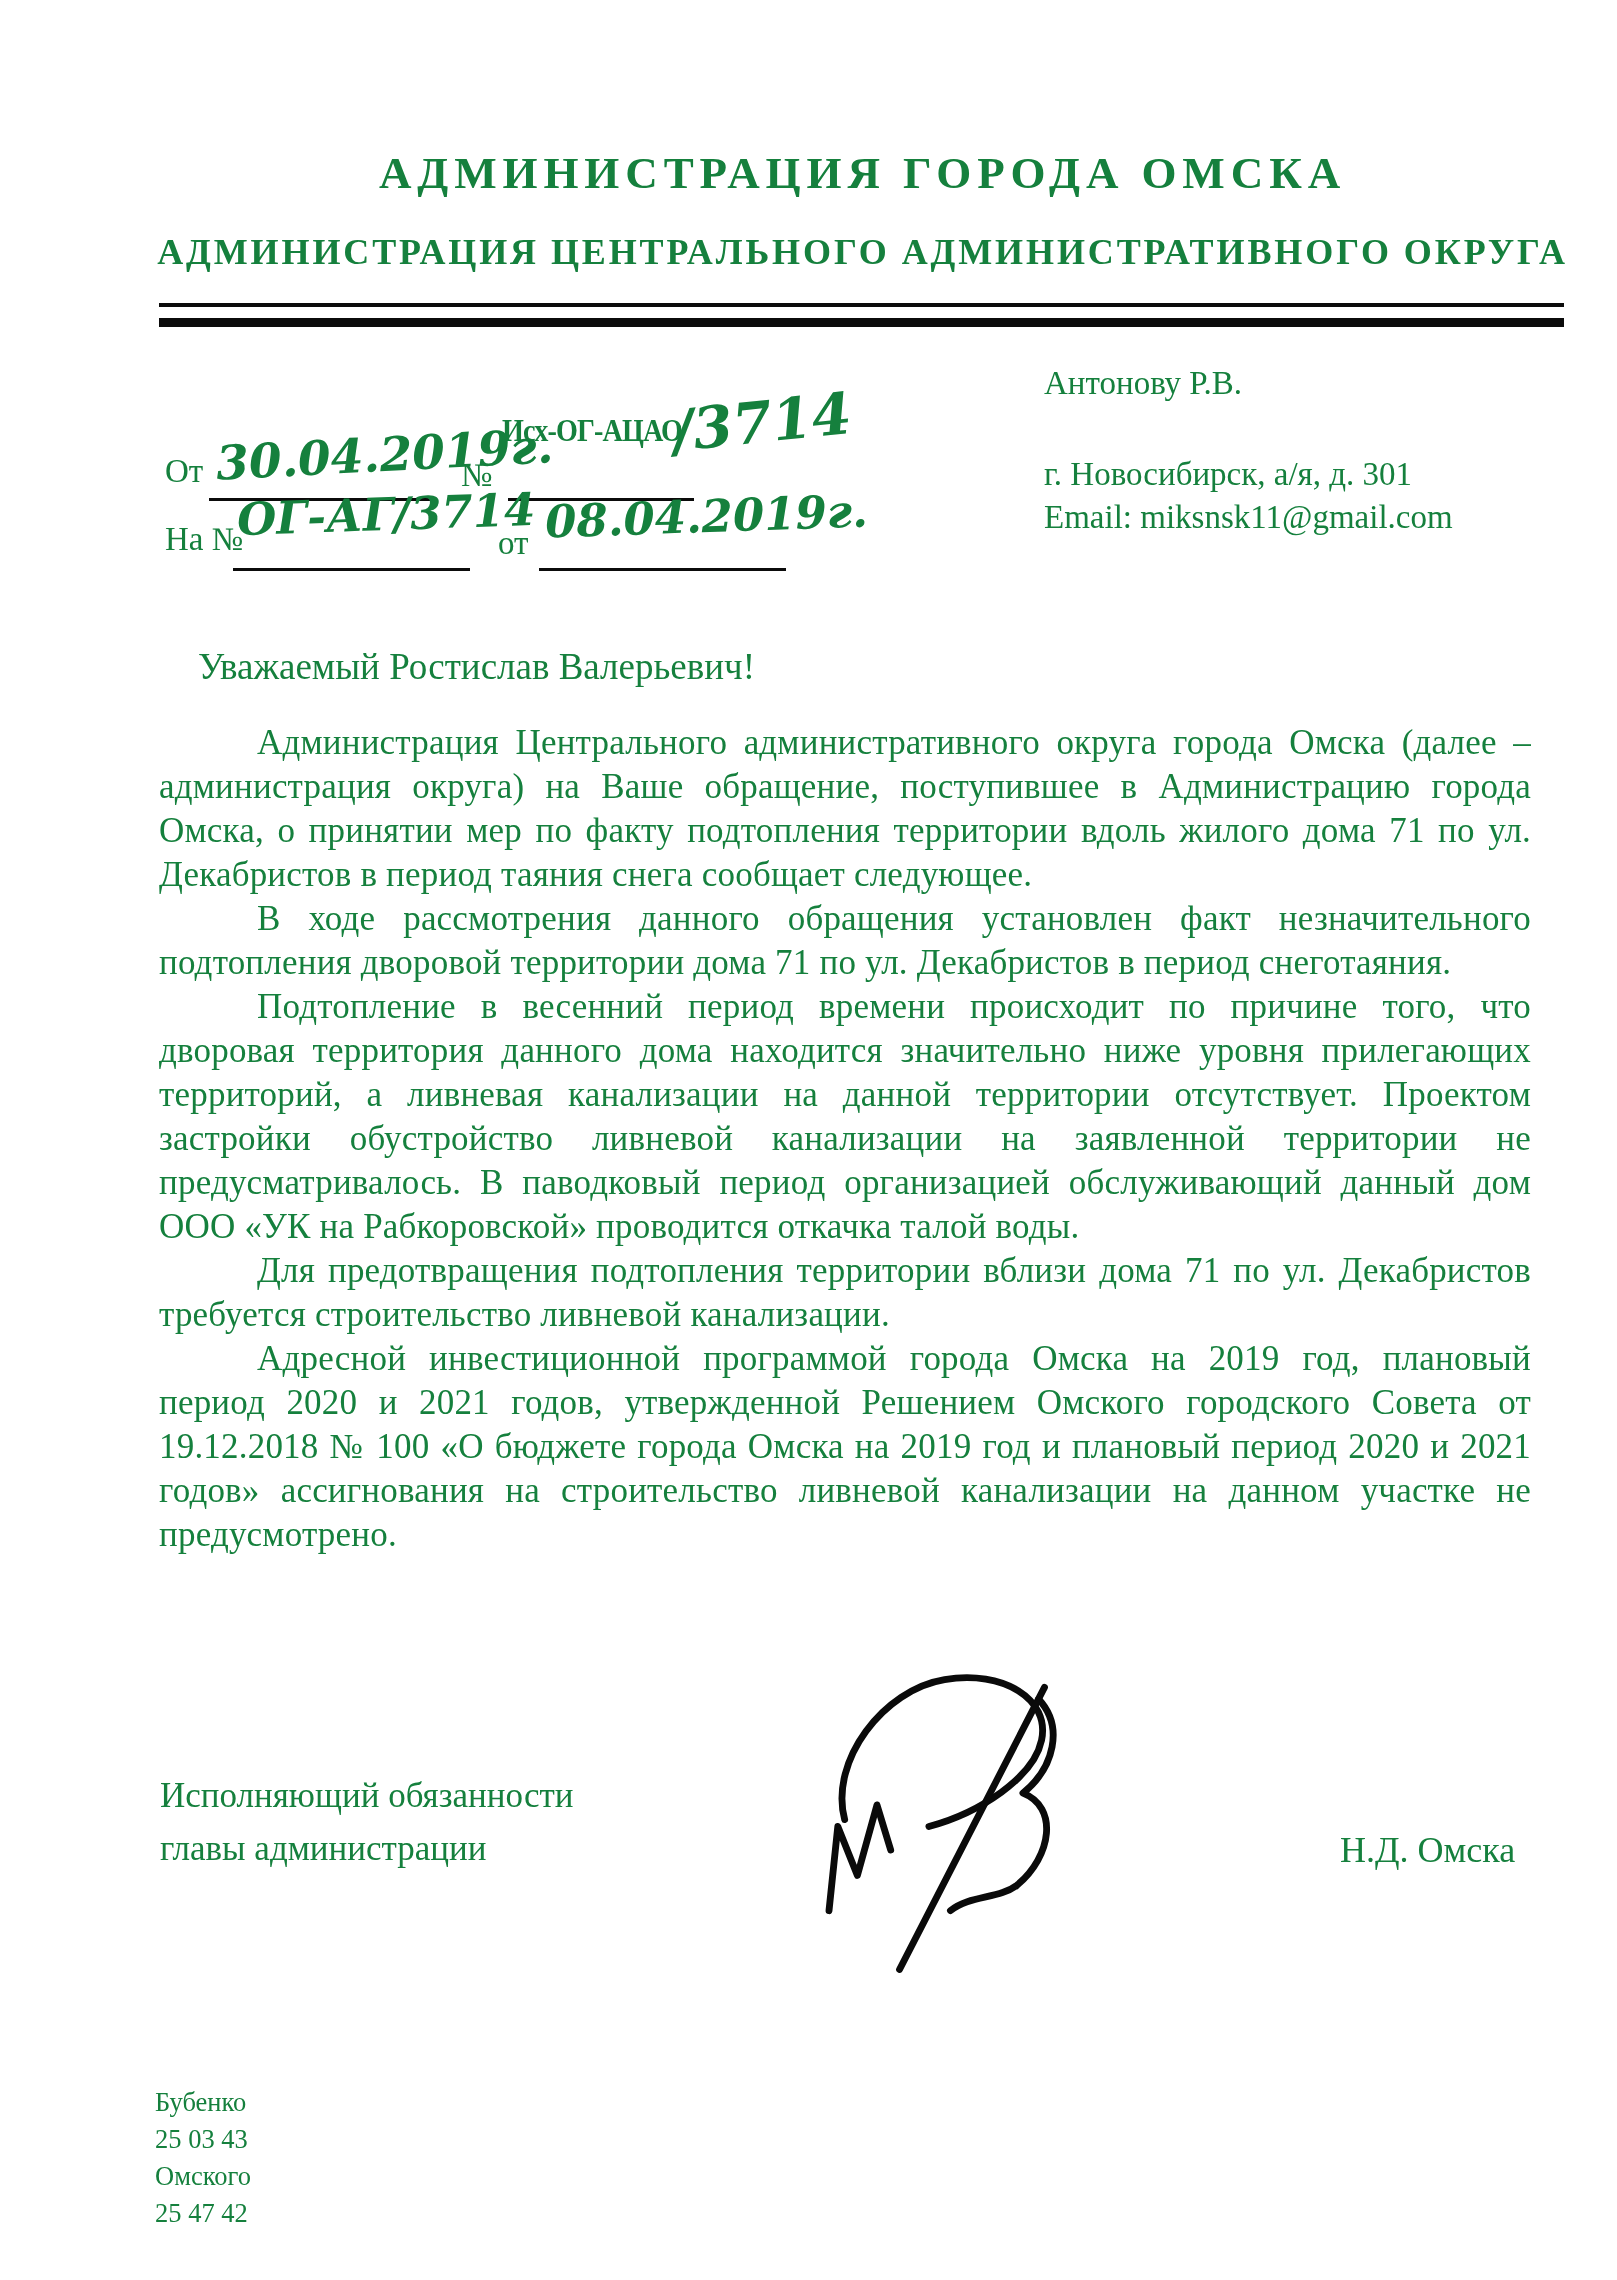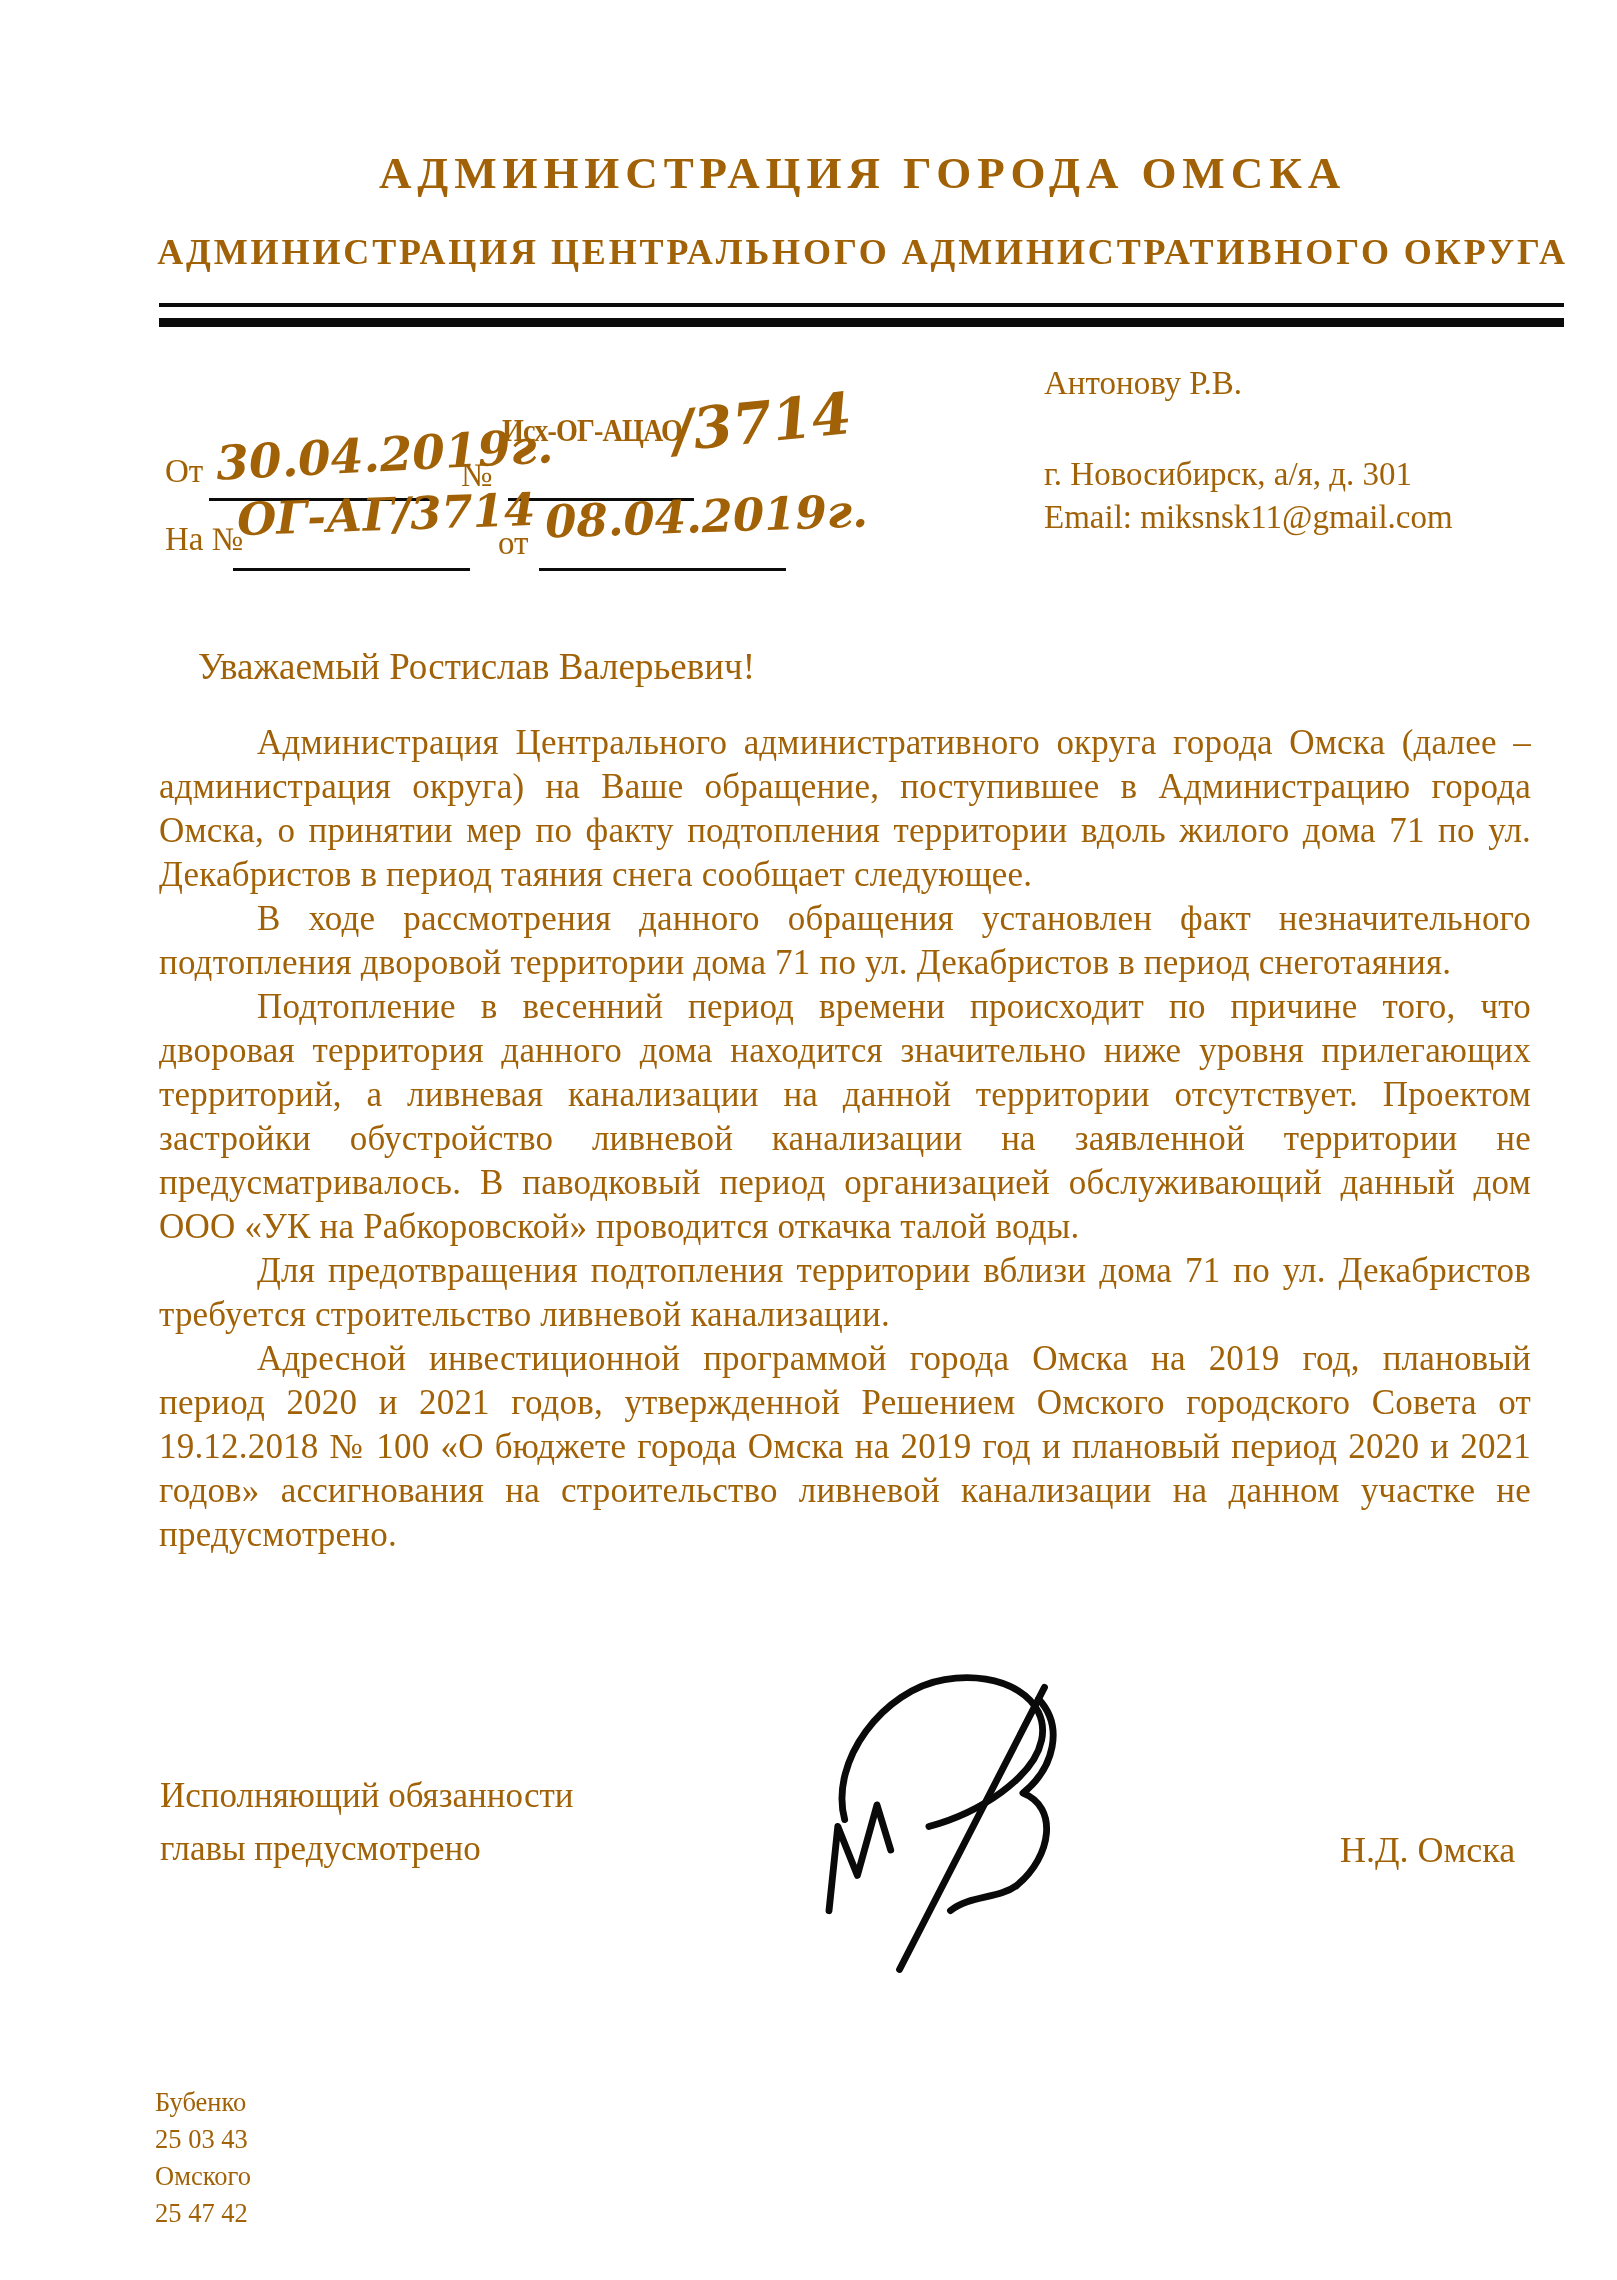--- a/index.html
+++ b/index.html
@@ -1,21 +1,21 @@
 <!DOCTYPE html>
 <html><head>
 <meta charset="utf-8">
 <style>
   html,body{margin:0;padding:0;background:#e8e8e8;}
   .page{
     position:relative;
     width:1617px;height:2281px;
     background:#ffffff;
     font-family:"Liberation Serif","DejaVu Serif",serif;
-    color:#a16207;
+    color:#15803d;
     overflow:hidden;
   }
   .abs{position:absolute;}
   
   .hdr{left:137px;width:1451px;text-align:center;font-weight:bold;}
   .hdr1{top:147px;font-size:45px;letter-spacing:5.9px;}
   .hdr2{top:231px;font-size:36px;letter-spacing:2.9px;}
   .rule{background:#0b0b0b;left:159px;width:1405px;}
   .rule1{top:303px;height:3.9px;}
   .rule2{top:318px;height:8.8px;}
@@ -102,21 +102,21 @@
 
   <div class="abs body-block">
     <p>Администрация Центрального административного округа города Омска (далее – администрация округа) на Ваше обращение, поступившее в Администрацию города Омска, о принятии мер по факту подтопления территории вдоль жилого дома 71 по ул. Декабристов в период таяния снега сообщает следующее.</p>
     <p>В ходе рассмотрения данного обращения установлен факт незначительного подтопления дворовой территории дома 71 по ул. Декабристов в период снеготаяния.</p>
     <p>Подтопление в весенний период времени происходит по причине того, что дворовая территория данного дома находится значительно ниже уровня прилегающих территорий, а ливневая канализации на данной территории отсутствует. Проектом застройки обустройство ливневой канализации на заявленной территории не предусматривалось. В паводковый период организацией обслуживающий данный дом ООО «УК на Рабкоровской» проводится откачка талой воды.</p>
     <p>Для предотвращения подтопления территории вблизи дома 71 по ул. Декабристов требуется строительство ливневой канализации.</p>
     <p>Адресной инвестиционной программой города Омска на 2019 год, плановый период 2020 и 2021 годов, утвержденной Решением Омского городского Совета от 19.12.2018 № 100 «О бюджете города Омска на 2019 год и плановый период 2020 и 2021 годов» ассигнования на строительство ливневой канализации на данном участке не предусмотрено.</p>
   </div>
 
   <div class="abs sig-pos sig-pos1">Исполняющий обязанности</div>
-  <div class="abs sig-pos sig-pos2">главы предусмотрено</div>
+  <div class="abs sig-pos sig-pos2">главы администрации</div>
 
   <svg class="abs sig-svg" width="314" height="333" viewBox="0 0 320 340">
     <g fill="none" stroke="#0a0a0a" stroke-width="7" stroke-linecap="round" stroke-linejoin="round">
       <path d="M 30,165 C 14,105 70,32 132,22 C 192,12 240,42 231,84 C 223,122 168,158 116,172"></path>
       <path d="M 228,42 C 254,70 244,112 212,138 C 248,152 242,202 206,232 C 188,246 158,242 138,258"></path>
       <path d="M 234,30 L 86,318"></path>
       <path d="M 14,258 L 23,172 L 43,222 L 63,150 L 77,196"></path>
     </g>
   </svg>
 

